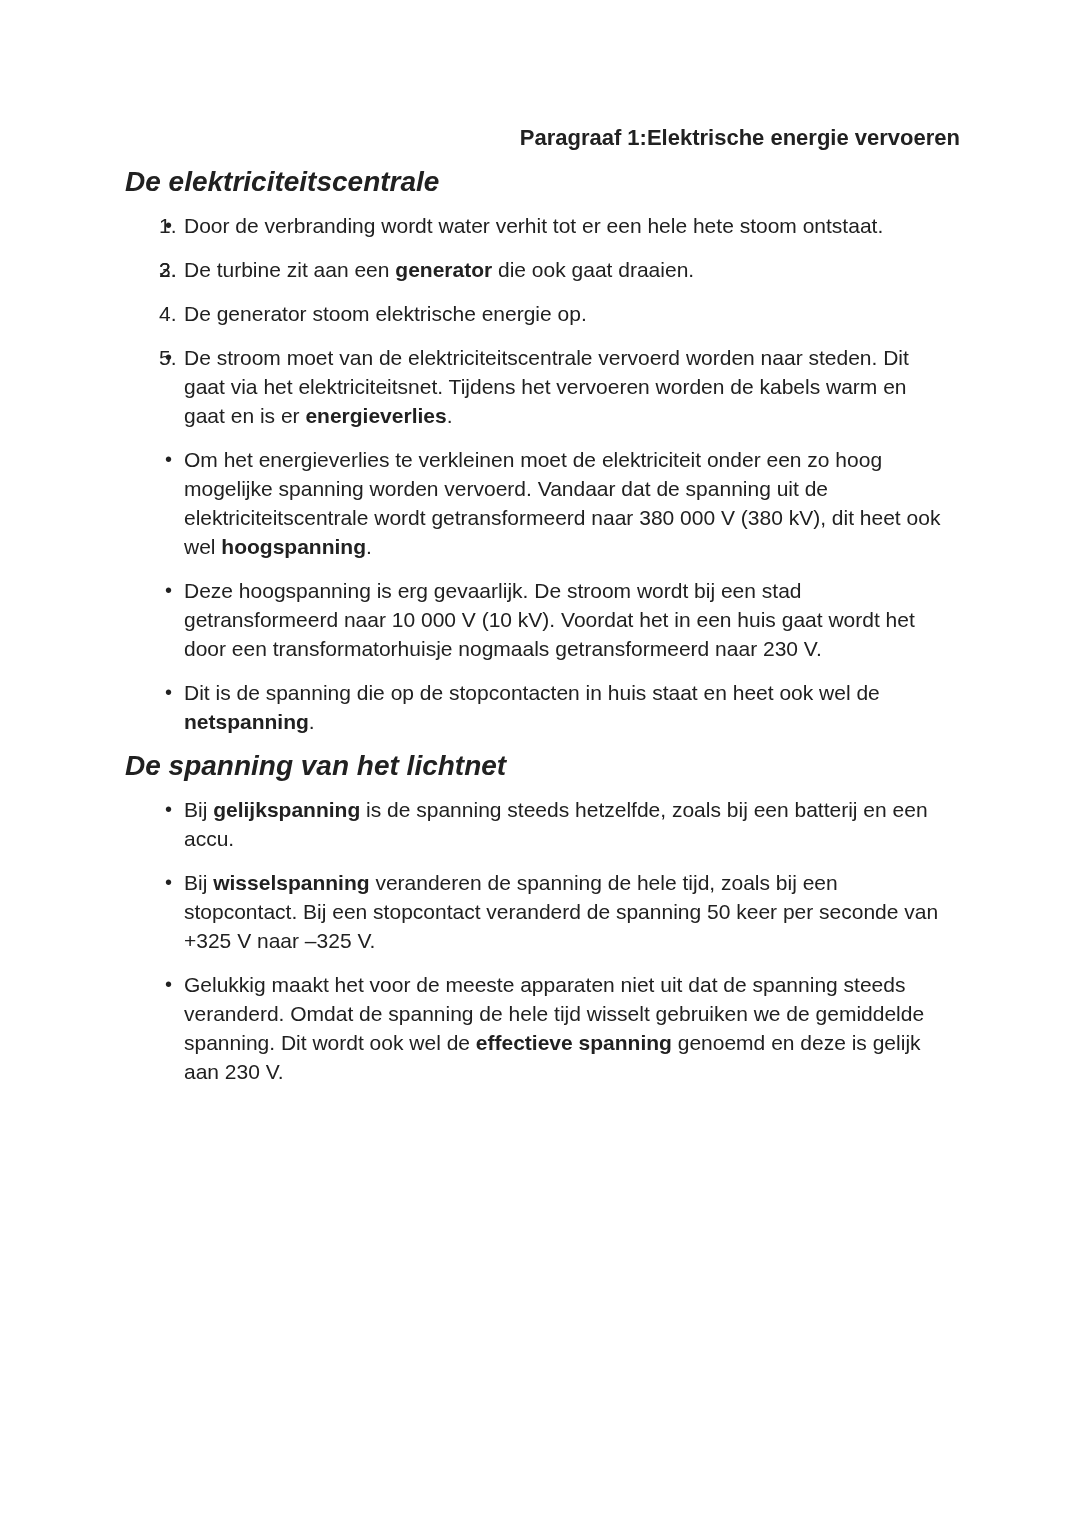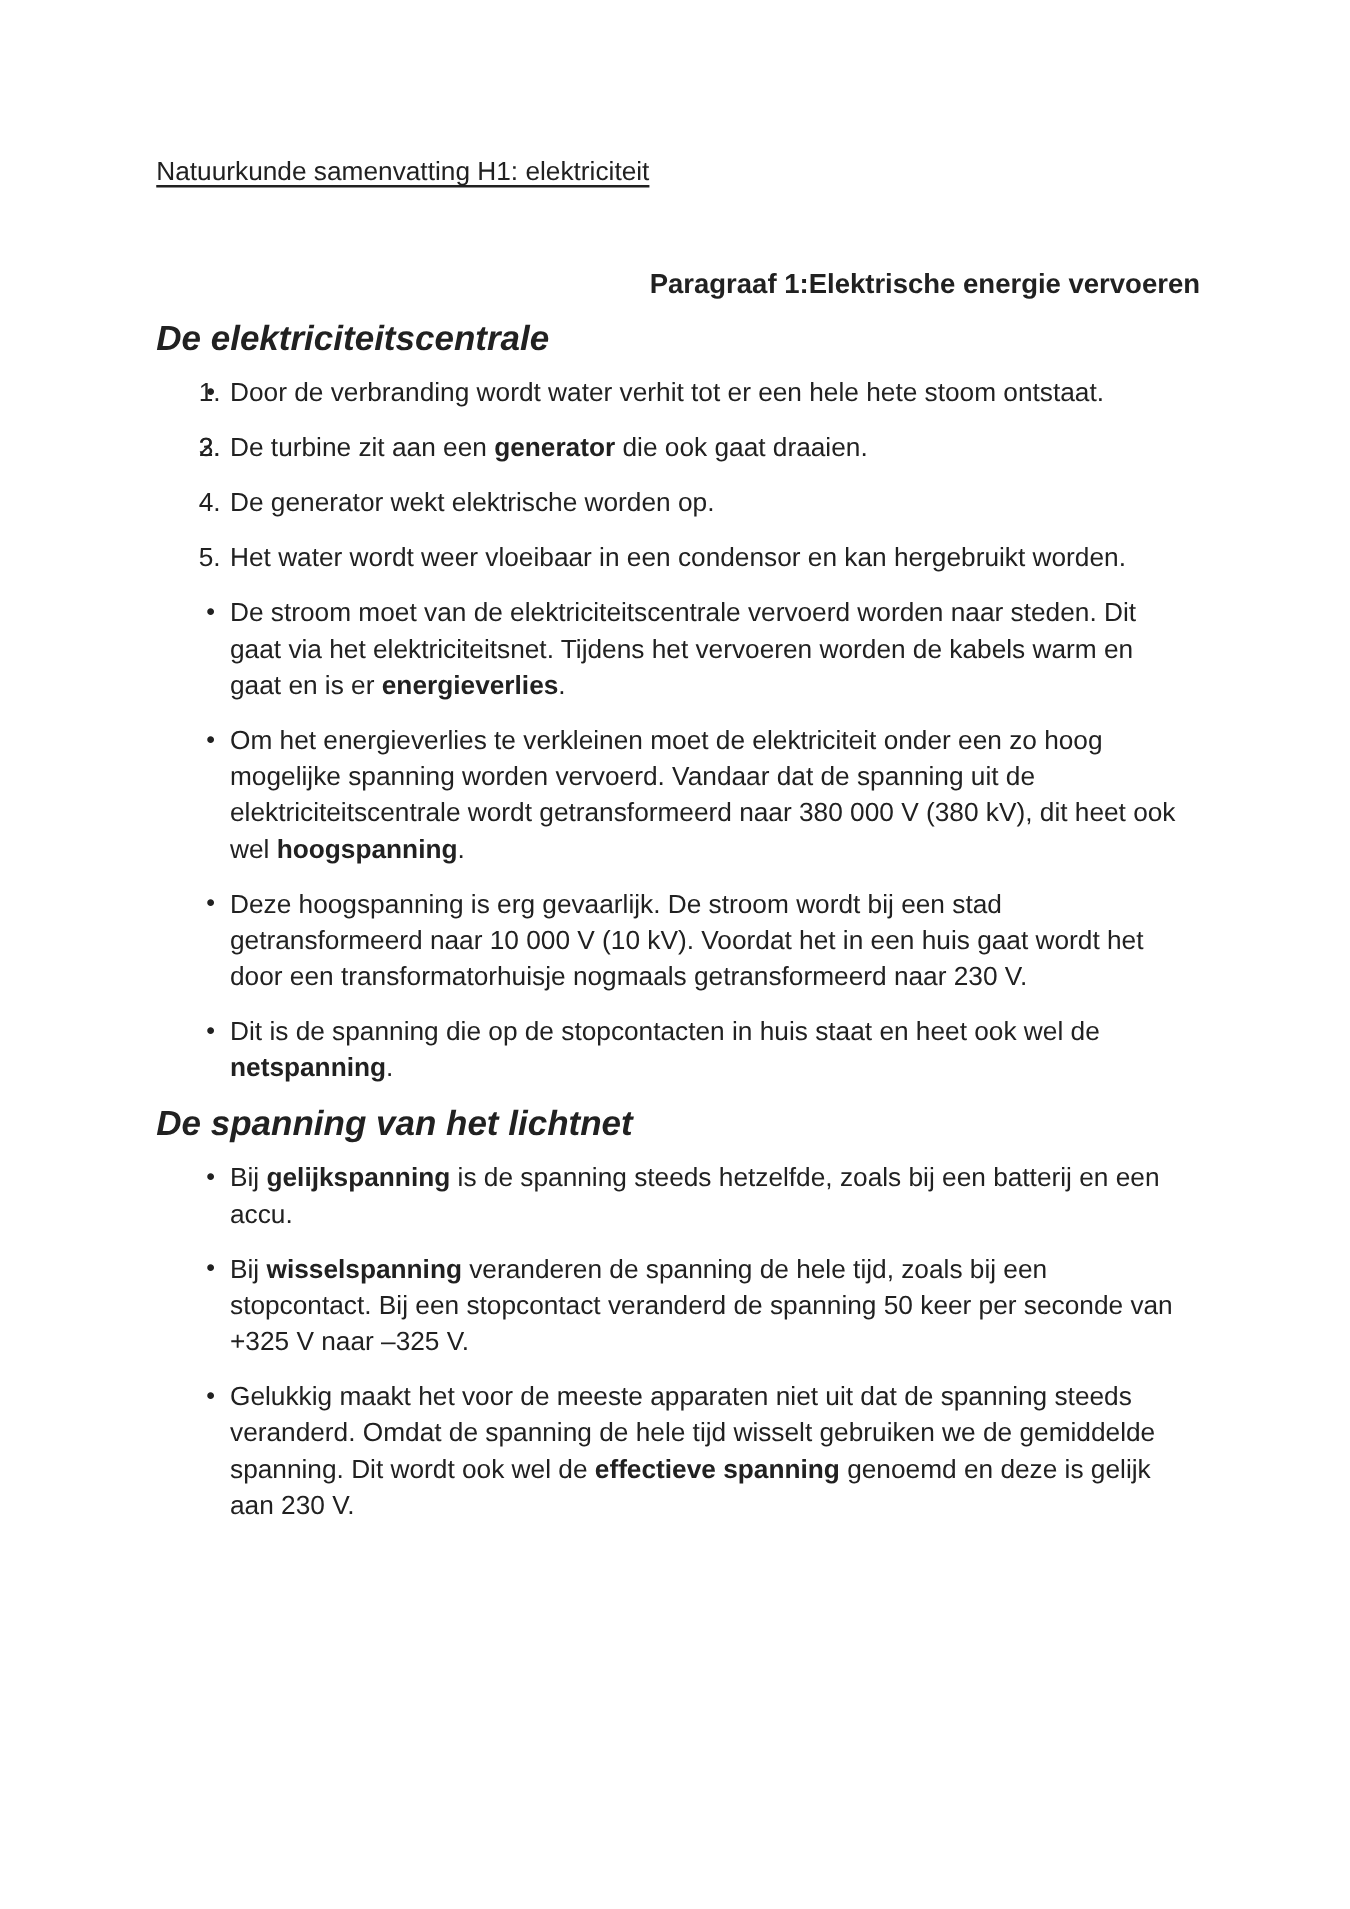--- a/index.html
+++ b/index.html
@@ -61,30 +61,29 @@
   }
   .li.numbered .marker { left: 34px; }
   .li.bullet .marker   { left: 40px; font-size: 20px; }
   .b { font-weight: 700; }
   .i { font-style: italic; }
 </style>
 </head>
 <body>
 
 <div class="page">
-  <div class="doc-title"><span class="title-text">Natuurkunde samenvatting H1: elektriciteit</span></div>
   <div id="doc-content">
       <div class="blk h1"><span><span class="b">Paragraaf 1:Elektrische energie vervoeren</span></span></div>
       <div class="blk h2"><span><span class="b i">De elektriciteitscentrale</span></span></div>
       <div class="blk bullet li"><span class="marker">•</span></div>
       <div class="blk numbered li"><span class="marker">1.</span><span><span>Door de verbranding wordt water verhit tot er een hele hete stoom ontstaat.</span></span></div>
       <div class="blk numbered li"><span class="marker">2.</span></div>
       <div class="blk numbered li"><span class="marker">3.</span><span><span>De turbine zit aan een </span><span class="b">generator</span><span> die ook gaat draaien.</span></span></div>
-      <div class="blk numbered li"><span class="marker">4.</span><span><span>De generator wekt elektrische worden op.</span></span></div>
-      <div class="blk numbered li"><span class="marker">5.</span><span><span>Het water wordt weer vloeibaar in een condensor en kan hergebruikt worden.</span></span></div>
+      <div class="blk numbered li"><span class="marker">4.</span><span><span>De generator stoom elektrische energie op.</span></span></div>
+      <div class="blk numbered li"><span class="marker">5.</span></div>
       <div class="blk bullet li"><span class="marker">•</span><span><span>De stroom moet van de elektriciteitscentrale vervoerd worden naar steden. Dit gaat via het elektriciteitsnet. Tijdens het vervoeren worden de kabels warm en gaat en is er </span><span class="b">energieverlies</span><span>.</span></span></div>
       <div class="blk bullet li"><span class="marker">•</span><span><span>Om het energieverlies te verkleinen moet de elektriciteit onder een zo hoog mogelijke spanning worden vervoerd. Vandaar dat de spanning uit de elektriciteitscentrale wordt getransformeerd naar 380 000 V (380 kV), dit heet ook wel </span><span class="b">hoogspanning</span><span>.</span></span></div>
       <div class="blk bullet li"><span class="marker">•</span><span><span>Deze hoogspanning is erg gevaarlijk. De stroom wordt bij een stad getransformeerd naar 10 000 V (10 kV). Voordat het in een huis gaat wordt het door een transformatorhuisje nogmaals getransformeerd naar 230 V.</span></span></div>
       <div class="blk bullet li"><span class="marker">•</span><span><span>Dit is de spanning die op de stopcontacten in huis staat en heet ook wel de </span><span class="b">netspanning</span><span>.</span></span></div>
       <div class="blk h2"><span><span class="b i">De spanning van het lichtnet</span></span></div>
       <div class="blk bullet li"><span class="marker">•</span><span><span>Bij </span><span class="b">gelijkspanning</span><span> is de spanning steeds hetzelfde, zoals bij een batterij en een accu.</span></span></div>
       <div class="blk bullet li"><span class="marker">•</span><span><span>Bij </span><span class="b">wisselspanning</span><span> veranderen de spanning de hele tijd, zoals bij een stopcontact. Bij een stopcontact veranderd de spanning 50 keer per seconde van +325 V naar –325 V.</span></span></div>
       <div class="blk bullet li"><span class="marker">•</span><span><span>Gelukkig maakt het voor de meeste apparaten niet uit dat de spanning steeds veranderd. Omdat de spanning de hele tijd wisselt gebruiken we de gemiddelde spanning. Dit wordt ook wel de </span><span class="b">effectieve spanning</span><span> genoemd en deze is gelijk aan 230 V.</span></span></div>
     </div>
 </div>

